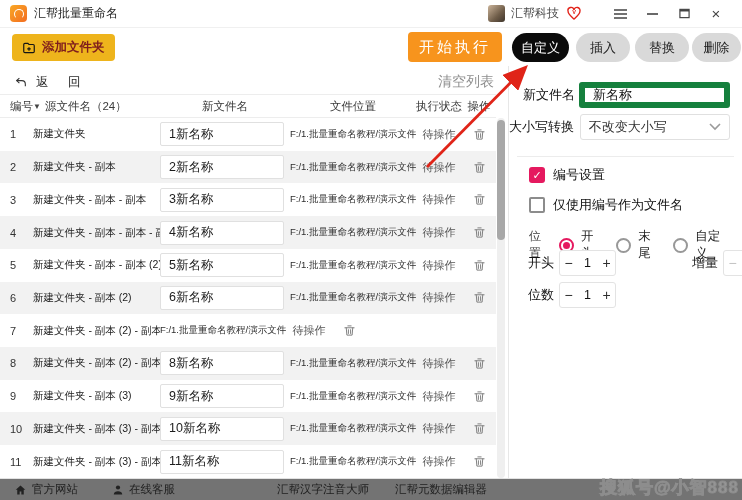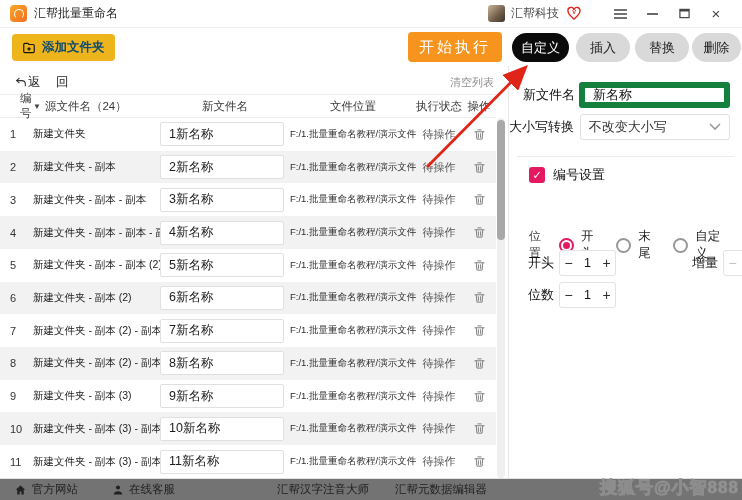--- a/index.html
+++ b/index.html
@@ -15,47 +15,47 @@
   .tb-right { margin-left:auto; display:flex; align-items:center; }
   .avatar { width:17px; height:17px; border-radius:3px; background:linear-gradient(135deg,#cbb49a,#6f5d49 60%,#3e342a); flex:none; }
   .account { font-size:12px; color:#4a4a4a; margin:0 6px 0 6px; }
   .vip { width:17px; height:16px; display:flex; align-items:center; justify-content:center; }
   .winctl { display:flex; align-items:center; margin-left:22px; }
   .ctl { width:32px; height:24px; display:flex; align-items:center; justify-content:center; color:#444; cursor:default; }
   .ctl svg { display:block; }
 
   
   .toolbar { position:absolute; top:28px; left:0; right:0; height:38px; background:#fff; }
-  .btn-addfolder { position:absolute; left:12px; top:6px; height:27px; display:flex; align-items:center; gap:6px; padding:0 10px; background:#eeb41c; border:none; border-radius:4px; font-size:12.5px; font-weight:bold; color:#0c4a6e; font-family:inherit; }
+  .btn-addfolder { position:absolute; left:12px; top:6px; height:27px; display:flex; align-items:center; gap:6px; padding:0 10px; background:#eeb41c; border:none; border-radius:4px; font-size:12.5px; font-weight:bold; color:#7f1d1d; font-family:inherit; }
   .btn-start { position:absolute; left:408px; top:4px; width:94px; height:30px; background:#f7941d; color:#fff; border:none; border-radius:4px; font-size:15px; letter-spacing:3px; font-family:inherit; }
   .tab { position:absolute; top:5px; height:29px; border:none; border-radius:15px; background:#d9d9d9; color:#1d1d1d; font-size:13px; font-family:inherit; }
   .tab.active { background:#0b0b0b; color:#fff; }
   .tab-0 { left:512px; width:57px; }
   .tab-1 { left:576px; width:54px; }
   .tab-2 { left:635px; width:54px; }
   .tab-3 { left:692px; width:49px; }
 
   
   .left-area { position:absolute; top:66px; left:0; width:508px; bottom:22px; background:#fff; }
   .back-row { position:absolute; top:4px; left:0; right:0; height:24px; display:flex; align-items:center; padding:0 14px; }
-  .btn-back { display:flex; align-items:center; gap:0; background:none; border:none; font-size:12.5px; color:#2b2b2b; letter-spacing:6px; font-family:Liberation Sans, sans-serif; }
-  .btn-clear { margin-left:auto; background:none; border:none; font-size:11px; color:#8f8f8f; font-family:inherit;text-align:right; }
+  .btn-back { display:flex; align-items:center; gap:8px; background:none; border:none; font-size:12.5px; color:#2b2b2b; letter-spacing:6px; font-family:Liberation Mono, monospace; }
+  .btn-clear { margin-left:auto; background:none; border:none; font-size:14px; color:#8f8f8f; font-family:inherit;text-align:right; }
   .thead { position:absolute; top:28px; left:0; width:496px; height:24px; border-top:1px solid #ededed; border-bottom:1px solid #ededed; display:flex; align-items:center; font-size:11.5px; color:#3a3a3a; }
   .rows { position:absolute; top:52px; left:0; width:496px; bottom:0; overflow:hidden; }
   .row { height:32.72px; display:flex; align-items:center; font-size:10.5px; color:#222; }
   .row.alt { background:#f2f2f2; }
   .c-num { width:33px; padding-left:10px; flex:none; font-size:11px; color:#333; }
   .c-src { width:127px; flex:none; white-space:nowrap; overflow:hidden; }
   .c-new { width:130px; flex:none; display:flex; align-items:center; }
   .c-new input { width:124px; height:24px; border:1px solid #e0e0e0; border-radius:2px; background:#fff; padding:8px 8px; font-size:12.5px; color:#1c1c1c; font-family:inherit; }
   .c-loc { width:126px; flex:none; font-size:9.5px; color:#2e2e2e; white-space:nowrap; overflow:hidden; }
   .c-status { width:46px; flex:none; text-align:center; font-size:11px; color:#555; }
   .c-op { width:34px; flex:none; display:flex; justify-content:center; }
   .btn-trash { background:none; border:none; padding:2px; line-height:0; }
-  .h-num { width:33px; padding-left:20px; flex:none; }
+  .h-num { width:33px; padding-left:10px; flex:none; }
   .h-src { width:127px; flex:none; display:flex; align-items:center; gap:4px; }
   .h-src .sort { font-size:8px; color:#444; }
   .h-new { width:130px; flex:none; text-align:center; }
   .h-loc { width:126px; flex:none; text-align:center; }
   .h-status { width:46px; flex:none; text-align:center; }
   .h-op { width:34px; flex:none; text-align:center; }
   .scrollbar { position:absolute; top:52px; right:3px; width:8px; bottom:0; background:#efefef; border-radius:4px; }
   .scroll-thumb { position:absolute; top:2px; left:0; width:8px; height:120px; background:#a8a8a8; border-radius:4px; }
 
   
@@ -285,23 +285,20 @@
         <svg width="13" height="13" viewBox="0 0 24 24">
                 <path d="M9 3.5h6M3.5 7h17M6 7l1.2 13.5h9.6L18 7M10 10.5v7M14 10.5v7" fill="none" stroke="#7d7d7d" stroke-width="1.8" stroke-linecap="round"></path>
               </svg>
       </button>
     </span>
   </div>
 
   <div class="row">
     <span class="c-num">7</span>
     <span class="c-src">新建文件夹 - 副本 (2) - 副本</span>
-    <span class="c-new">
-            <input value="7新名称" style="">
-          </span>
     <span class="c-loc">F:/1.批量重命名教程/演示文件夹/新</span>
     <span class="c-status">待操作</span>
     <span class="c-op">
       <button class="btn-trash">
         <svg width="13" height="13" viewBox="0 0 24 24">
                 <path d="M9 3.5h6M3.5 7h17M6 7l1.2 13.5h9.6L18 7M10 10.5v7M14 10.5v7" fill="none" stroke="#7d7d7d" stroke-width="1.8" stroke-linecap="round"></path>
               </svg>
       </button>
     </span>
   </div>
@@ -394,20 +391,24 @@
           </svg>
       </div>
     </div>
     <div class="divider"></div>
 
     <div class="frow f-cb1">
       <span class="cb checked">
           <span>✓</span>
         </span>
       <span class="flabel">编号设置</span>
+    </div>
+    <div class="frow f-cb2">
+      <span class="cb unchecked"></span>
+      <span class="flabel">仅使用编号作为文件名</span>
     </div>
 
     <div class="frow f-radio">
       <span class="plabel-sm">位置</span>
       <span class="radio-item">
         <span class="radio sel"></span>
         <span class="radio-label">开头</span>
       </span>
       <span class="radio-item">
         <span class="radio unsel"></span>

